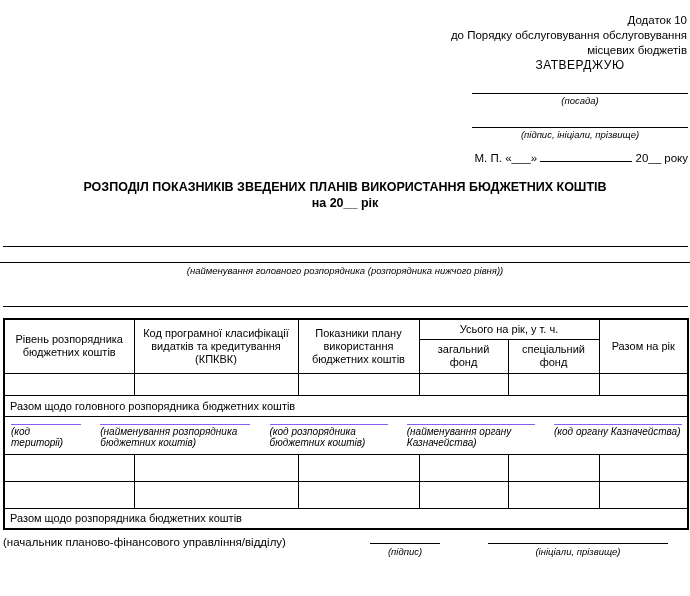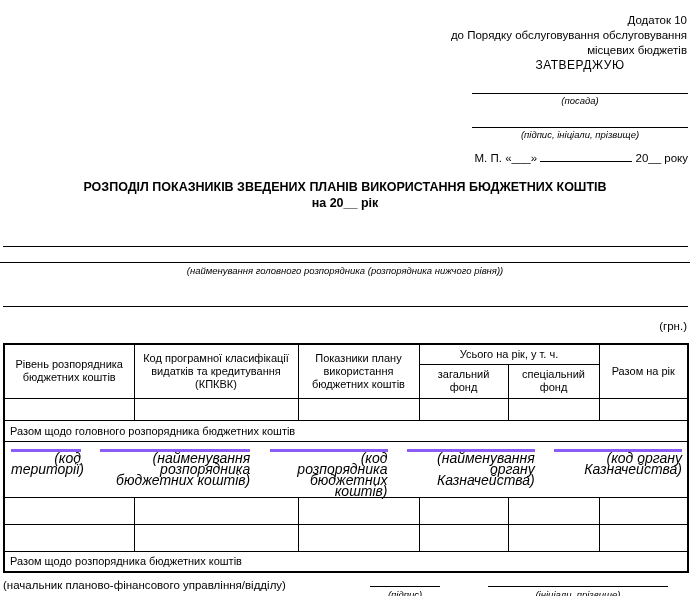--- a/index.html
+++ b/index.html
@@ -37,22 +37,22 @@
   table.dist { border-collapse:collapse; width:684px; margin:11px 0 0 3px; table-layout:fixed; }
   table.dist th, table.dist td { border:1px solid #000; }
   table.dist { border:2px solid #000; }
   table.dist th { font-weight:normal; font-size:11px; line-height:13px; text-align:center;
                   vertical-align:middle; padding:2px 3px; }
   td.total-row { font-size:11px; text-align:left; padding:3px 5px; height:21px; vertical-align:middle; }
   tr.gap-row td { height:22px; }
   tr.data-row td { height:27px; }
   td.cap-cell { height:38px; vertical-align:top; padding:7px 4px 0 4px; }
   .cap-flex { display:flex; justify-content:space-between; }
-  .cap-group { border-top:3px solid #8b5cf6; font-size:14px; font-style:italic;
-               text-align:right; line-height:11px; padding-top:1px; }
+  .cap-group { border-top:1px solid #8b5cf6; font-size:10px; font-style:italic;
+               text-align:left; line-height:11px; padding-top:1px; }
   .cg1 { width:70px;  margin-left:2px; }
   .cg2 { width:150px; }
   .cg3 { width:118px; }
   .cg4 { width:128px; }
   .cg5 { width:128px; margin-right:1px; }
 
   
   .footer { display:flex; margin:4px 2px 0 3px; }
   .foot-left { width:352px; font-size:11.5px; line-height:17px; }
   .foot-sig1 { width:70px; margin-left:15px; margin-top:9px; }
@@ -96,21 +96,20 @@
     <span class="fill"></span>
   </div>
 
   <div class="full-rule"></div>
   <div class="full-rule-cap">(найменування головного розпорядника (розпорядника нижчого рівня))</div>
 
   <div class="field-line kekv">
     <span class="fill"></span>
   </div>
 
-  <div class="grn">(грн.)</div>
 
   <table class="dist">
     <colgroup>
       <col style="width:130px">
         <col style="width:164px">
         <col style="width:121px">
       <col style="width:89px">
         <col style="width:91px">
         <col style="width:89px">
     </colgroup>

